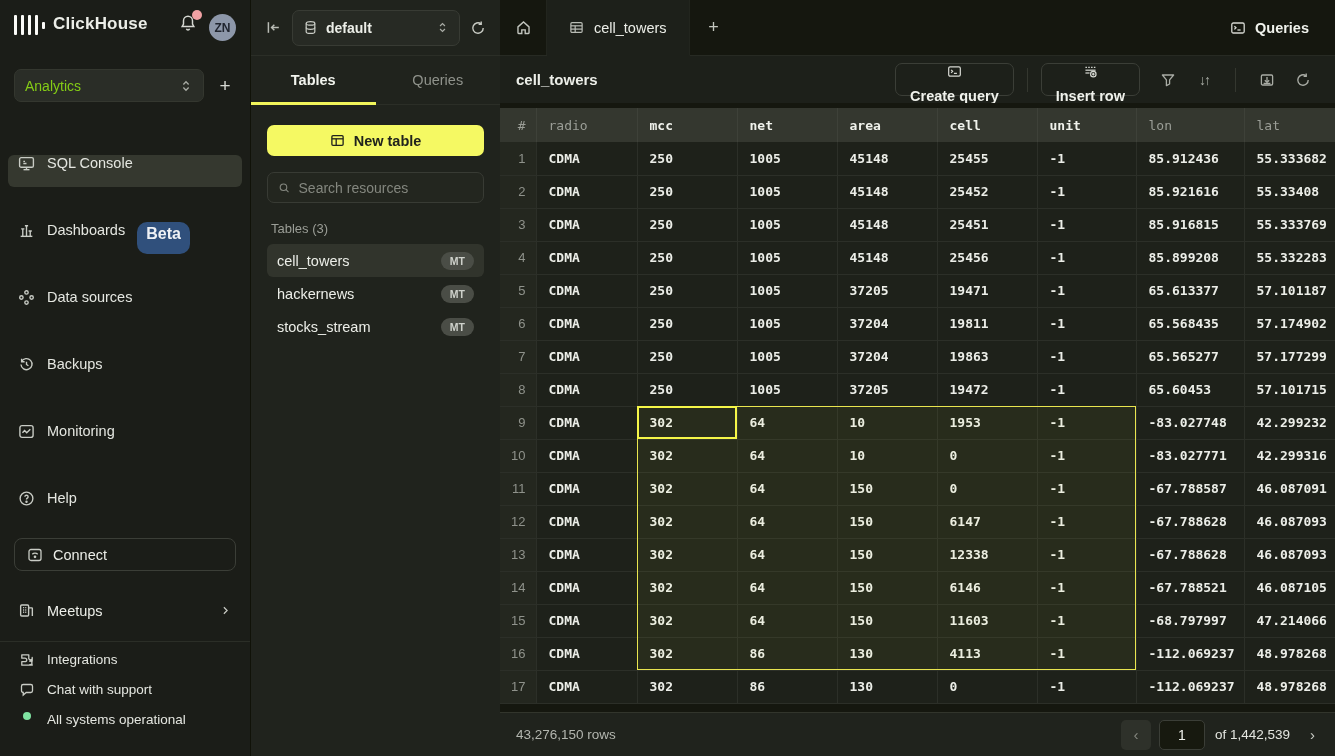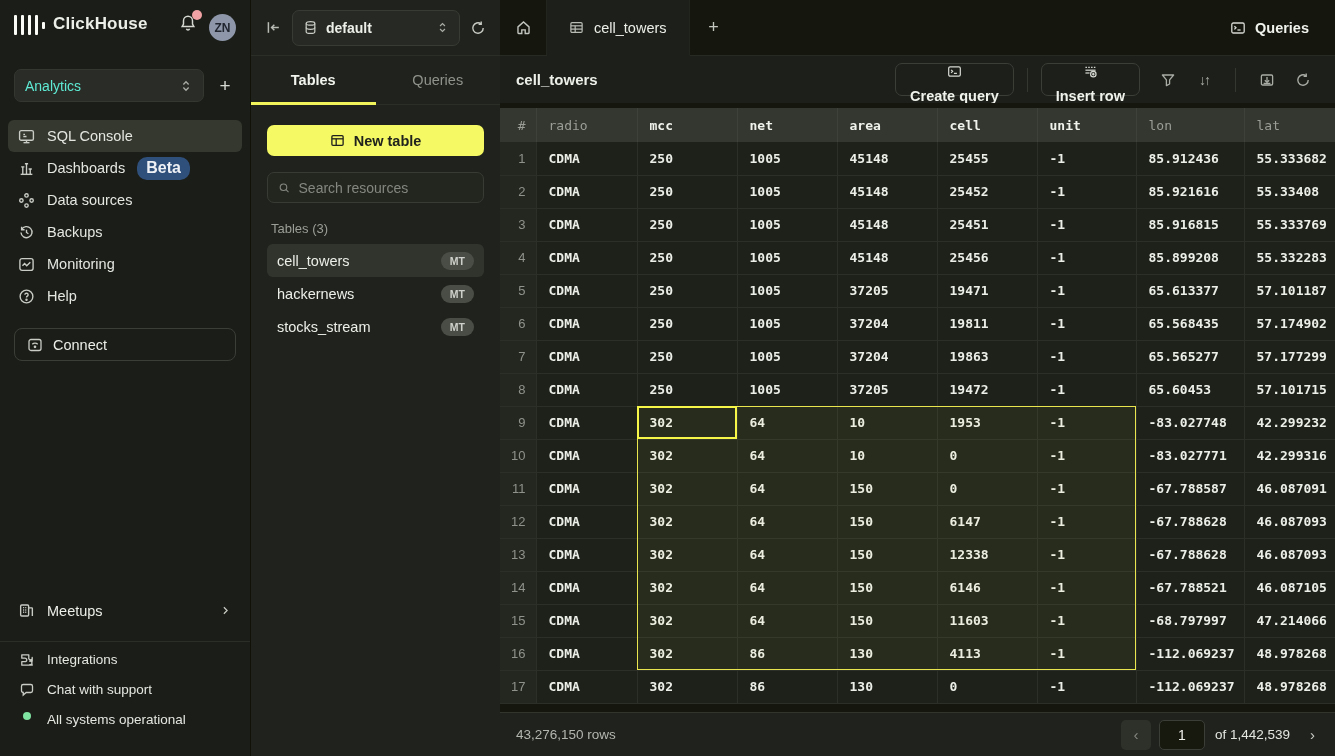--- a/index.html
+++ b/index.html
@@ -15,25 +15,25 @@
   .logo .dot { width:3px; height:7px; background:#fbfbf8; border-radius:1px; margin-top:0px; }
   .brand { font-size:17px; font-weight:700; letter-spacing:.2px; }
   .sb-head .spacer { flex:1; }
   .bell-wrap { position:relative; margin-right:12px; color:#d6d8d2; cursor:pointer; }
   .bell-dot { position:absolute; top:-4px; right:-5px; width:10px; height:10px; border-radius:50%; background:#f1a2a4; }
   .avatar { width:27px; height:27px; border-radius:50%; background:#8d97a9; color:#20252f;
     font-size:12px; font-weight:700; display:flex; align-items:center; justify-content:center; }
   .ws-row { display:flex; align-items:center; padding:18px 14px 4px 14px; gap:10px; }
   .ws-select { flex:1; height:33px; background:#2a2d27; border:1px solid #34372f; border-radius:7px;
     display:flex; align-items:center; padding:0 10px; cursor:pointer; }
-  .ws-select .lbl { flex:1; font-size:14px; color:#5eead4; }
+  .ws-select .lbl { flex:1; font-size:14px; color:#84cc16; }
   .plus-btn { color:#d6d8d2; font-size:19px; cursor:pointer; width:22px; text-align:center; }
   .nav { padding:14px 8px 0 8px; }
-  .nav-item { height:32px; display:flex; align-items:center; gap:12px; padding:0 10px; border-radius:6px;
-    color:#e4e6e0; cursor:pointer; font-size:14.5px; }
+  .nav-item { height:32px; display:flex; gap:12px; padding:0 10px; border-radius:6px;
+    color:#e4e6e0; cursor:pointer; font-size:14.5px;margin-top:35px; }
   .nav-item .ico { width:17px; display:flex; color:#c9ccc5; }
   .nav-item.active { background:#35382f; }
   .badge-beta { background:#30507c; color:#eef1f5; font-size:16px; font-weight:700; padding:2.5px 9px; border-radius:10px; }
   .connect-wrap { padding:16px 14px 0 14px; }
   .connect-btn { height:33px; border:1px solid #3b3e37; border-radius:8px; display:flex; align-items:center;
     gap:10px; padding:0 12px; cursor:pointer; color:#eceee8; font-size:14.5px; }
   .sb-spacer { flex:1; }
   .org-label { padding:0 16px 8px 16px; color:#8f928b; font-size:12.5px; }
   .meetups { margin:0 8px; height:33px; display:flex; align-items:center; gap:12px; padding:0 10px;
     border-radius:6px; cursor:pointer; font-size:14.5px; }

